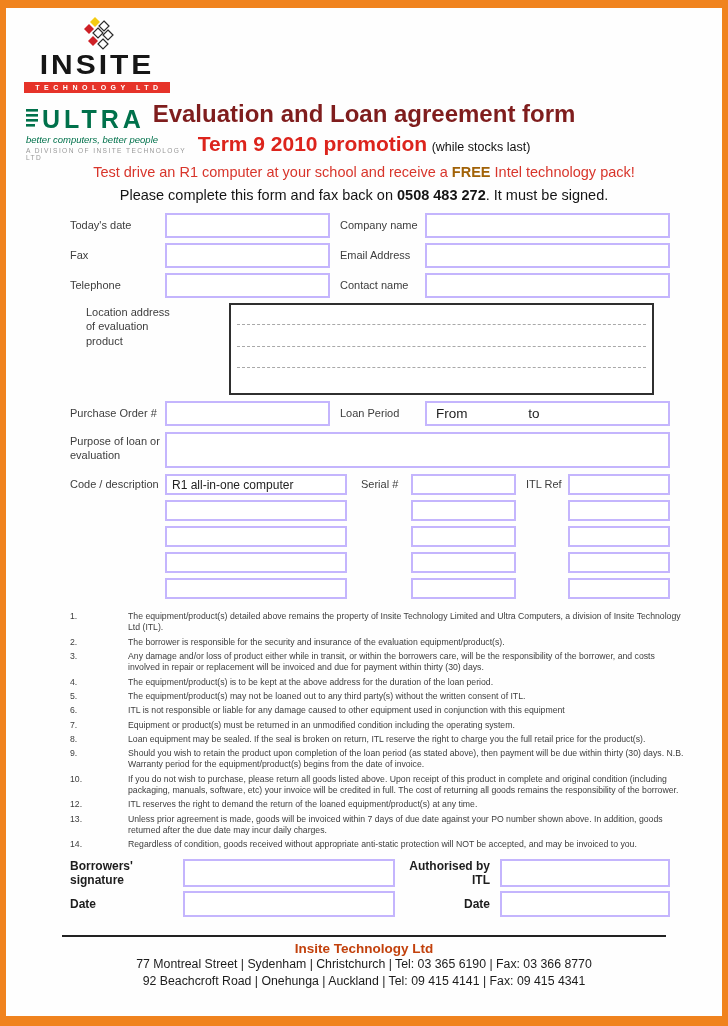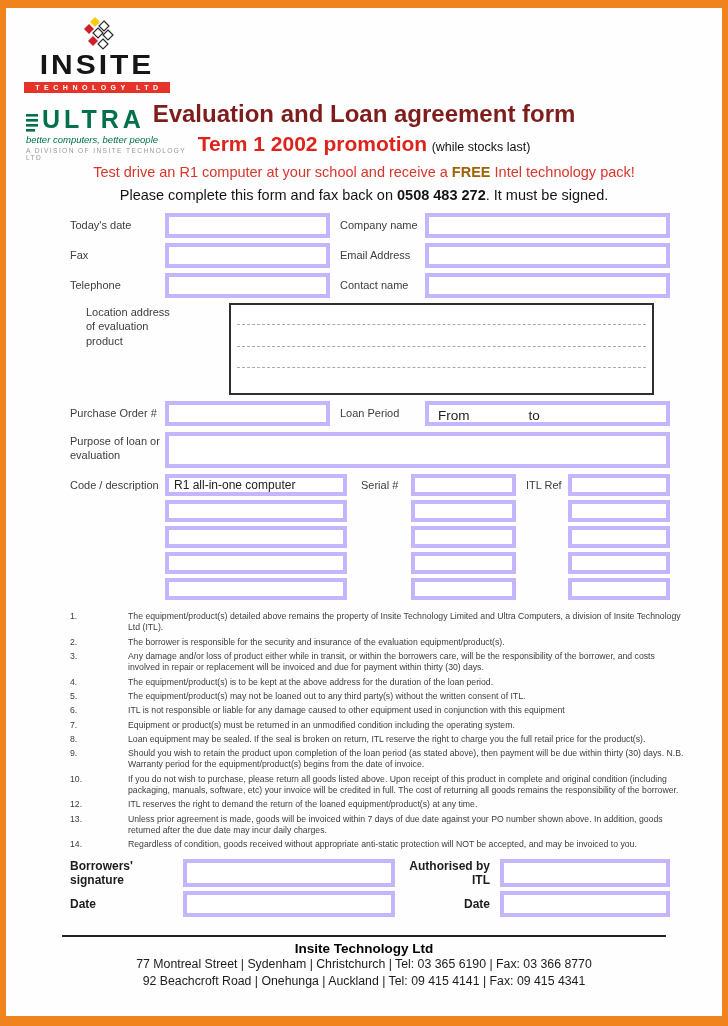--- a/index.html
+++ b/index.html
@@ -12,37 +12,37 @@
     background:#fefefe;border:solid #F0831E;border-width:8px 6px 10px 6px;
   }
 
   
   .hdr{display:flex;justify-content:space-between;align-items:flex-start;padding:8px 24px 0 20px;height:78px;flex-direction:column;}
   .insite{display:flex;flex-direction:column;align-items:center;width:142px;}
   .insite-word{font-size:30px;font-weight:bold;letter-spacing:3px;color:#161616;line-height:1;transform:scaleY(.92);}
   .insite-bar{background:#E63329;color:#fff;font-size:7px;font-weight:bold;letter-spacing:4.5px;
     padding:2px 0 2px 4px;width:100%;text-align:center;margin-top:2px;}
   .ultra{width:168px;text-align:left;padding-top:14px;}
-  .ultra-word{display:flex;align-items:flex-end;gap:3px;color:#00714B;font-size:25px;font-weight:bold;letter-spacing:4px;line-height:1;}
+  .ultra-word{display:flex;align-items:flex-start;gap:3px;color:#00714B;font-size:25px;font-weight:bold;letter-spacing:4px;line-height:1;}
   .ultra-tag{font-size:9.5px;font-style:italic;color:#00714B;margin-top:2px;}
   .ultra-div{font-size:6.6px;letter-spacing:1.4px;color:#979797;margin-top:2px;}
 
   
   .titleblock{text-align:center;}
   .titleblock h1{font-size:24px;font-weight:bold;color:#7f1d1d;margin:6px 0 4px;}
   .promo{margin:0 0 8px;}
   .promo-main{color:#DC241C;font-size:21px;font-weight:bold;}
   .promo-note{color:#111;font-size:12.5px;}
   .tag-red{color:#D8352B;font-size:14.5px;margin-bottom:7px;}
   .tag-red b{color:#a16207;}
   .fax-line{color:#151515;font-size:14.5px;margin-bottom:8px;}
 
   
   .form-area{margin:10px 52px 0 64px;}
-  .fbox{box-sizing:border-box;width:100%;height:100%;border:4px solid #c4b5fd;background:#fff;
+  .fbox{box-sizing:border-box;width:100%;height:100%;border:2px solid #c4b5fd;background:#fff;
     font-family:"Liberation Sans",sans-serif;font-size:12px;color:#222;padding:0 5px;outline:none;}
   .flabel{font-size:11px;color:#3d3d3d;line-height:1.3;}
   .frow{display:grid;grid-template-columns:95px 165px 10px 85px 1fr;align-items:center;height:25px;margin-bottom:5px;}
   .frow i,.crow i{display:block;}
   .loc-row{display:grid;grid-template-columns:95px 1fr;margin:1px 16px 6px;gap:48px;}
   .loc-label{align-self:start;padding-top:2px;}
   .loc-box{height:88px;position:relative;border:2px solid #2f2f2f;background:#fff;}
   .dotline{position:absolute;left:6px;right:6px;border-top:1px dashed #a9a9a9;}
   .loan-box{position:relative;}
   .loan-box span{position:absolute;top:3px;font-size:13.5px;color:#1d1d1d;}
@@ -60,21 +60,21 @@
 
   
   .sig-area{margin:8px 52px 0 64px;}
   .srow{display:grid;grid-template-columns:113px 212px 1fr 170px;align-items:center;height:26px;margin-bottom:6px;}
   .slab{font-size:12px;font-weight:bold;color:#1d1d1d;}
   .slab-r{text-align:right;padding-right:10px;}
 
   
   .footer{margin-top:18px;}
   .fline{width:604px;margin:0 auto;border-top:2px solid #222;}
-  .f-company{font-weight:bold;font-size:13.5px;color:#000000;text-align:center;margin-top:4px;}
+  .f-company{font-weight:bold;font-size:13.5px;color:#c2410c;text-align:center;margin-top:4px;}
   .f-addr{font-size:12.3px;color:#1c1c1c;text-align:center;line-height:1.4;}
 </style>
 </head>
 <body>
 
 <div class="page">
 
   <div class="hdr">
     <div class="insite">
       <svg width="50" height="34" viewBox="0 0 50 34">
@@ -100,21 +100,21 @@
         <span>ULTRA</span>
       </div>
       <div class="ultra-tag">better computers, better people</div>
       <div class="ultra-div">A DIVISION OF INSITE TECHNOLOGY LTD</div>
     </div>
   </div>
 
   <div class="titleblock">
     <h1>Evaluation and Loan agreement form</h1>
     <div class="promo">
-      <span class="promo-main">Term 1 2002 promotion</span>
+      <span class="promo-main">Term 9 2010 promotion</span>
       <span class="promo-note">(while stocks last)</span>
     </div>
     <div class="tag-red"><span>Test drive an R1 computer at your school and receive a </span><b>FREE</b><span> Intel technology pack!</span></div>
     <div class="fax-line"><span>Please complete this form and fax back on </span><b>0508 483 272</b><span>. It must be signed.</span></div>
   </div>
 
   <div class="form-area">
     <div id="contact-rows">
         <div class="frow">
           <span class="flabel">Today's date</span>

